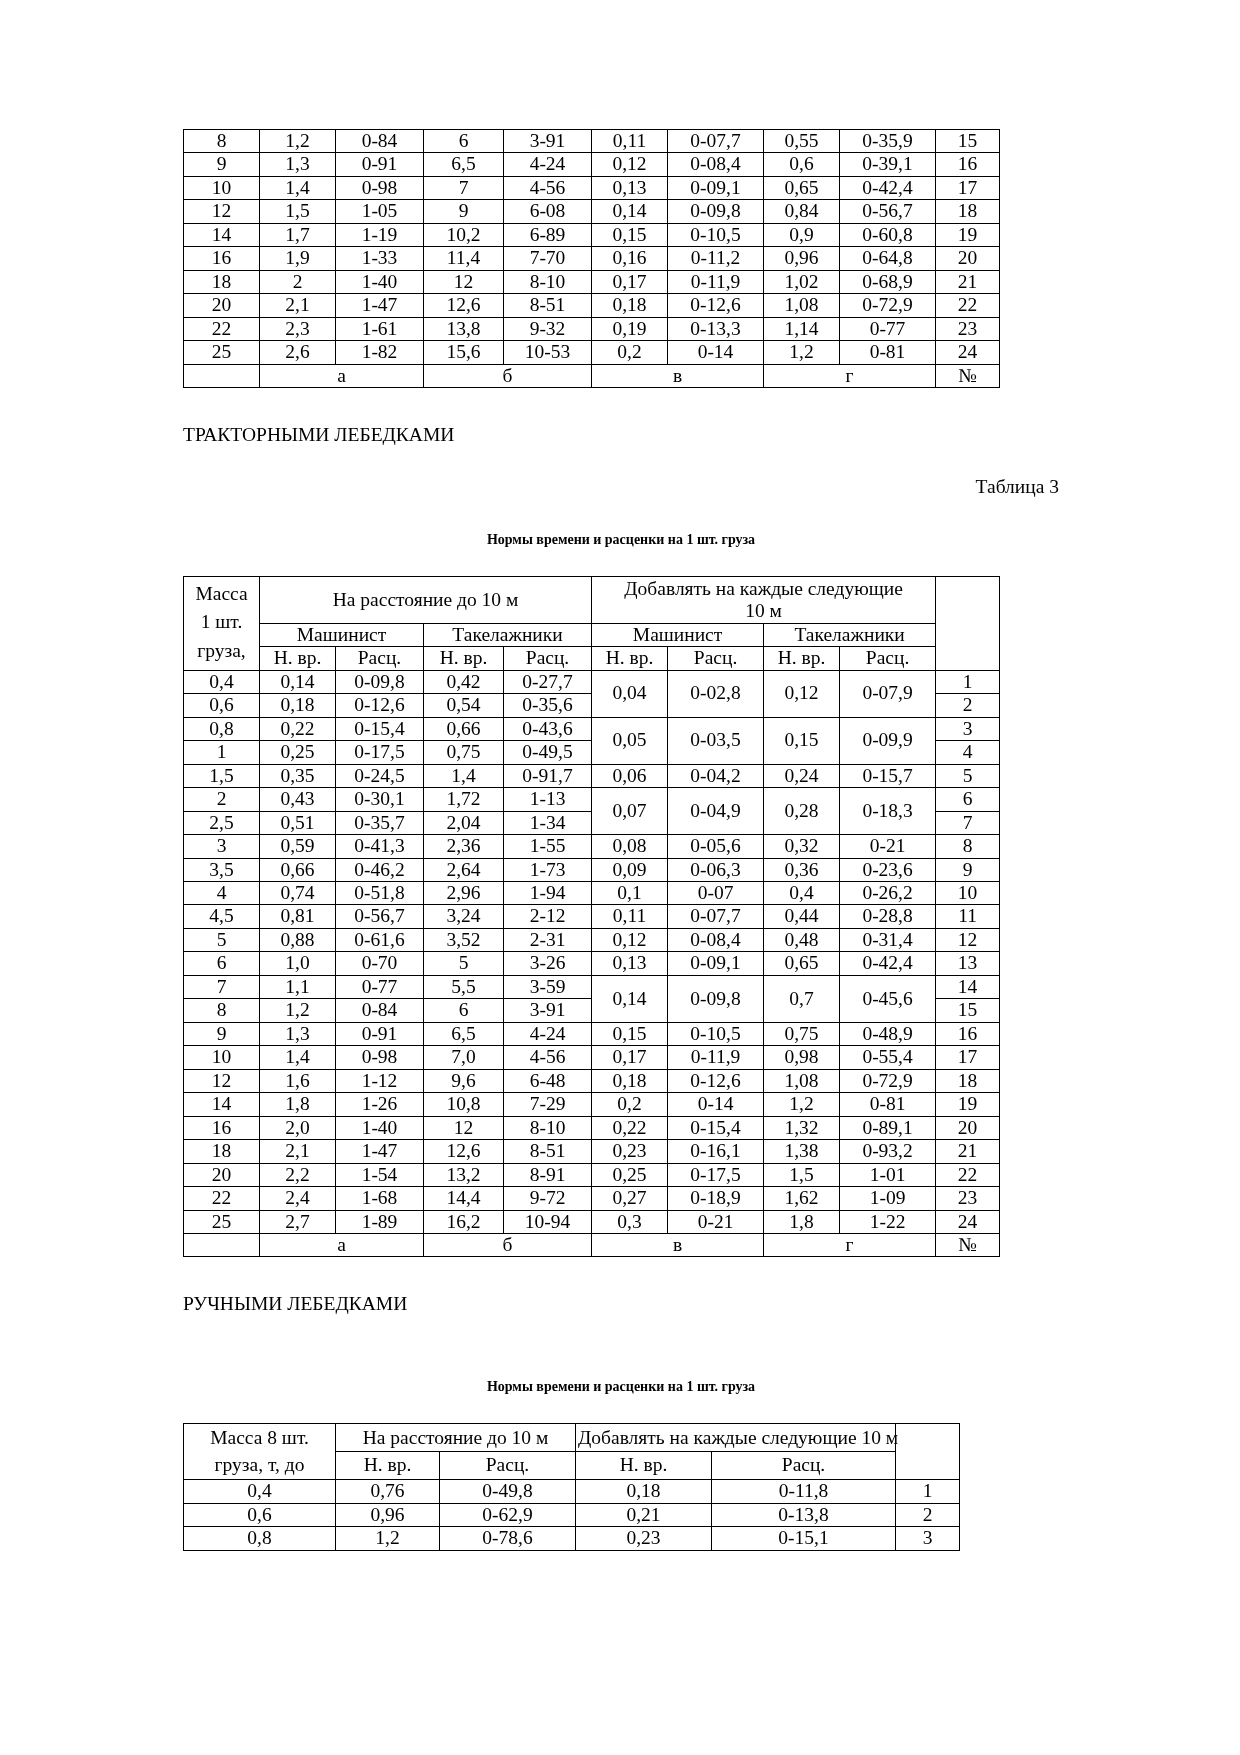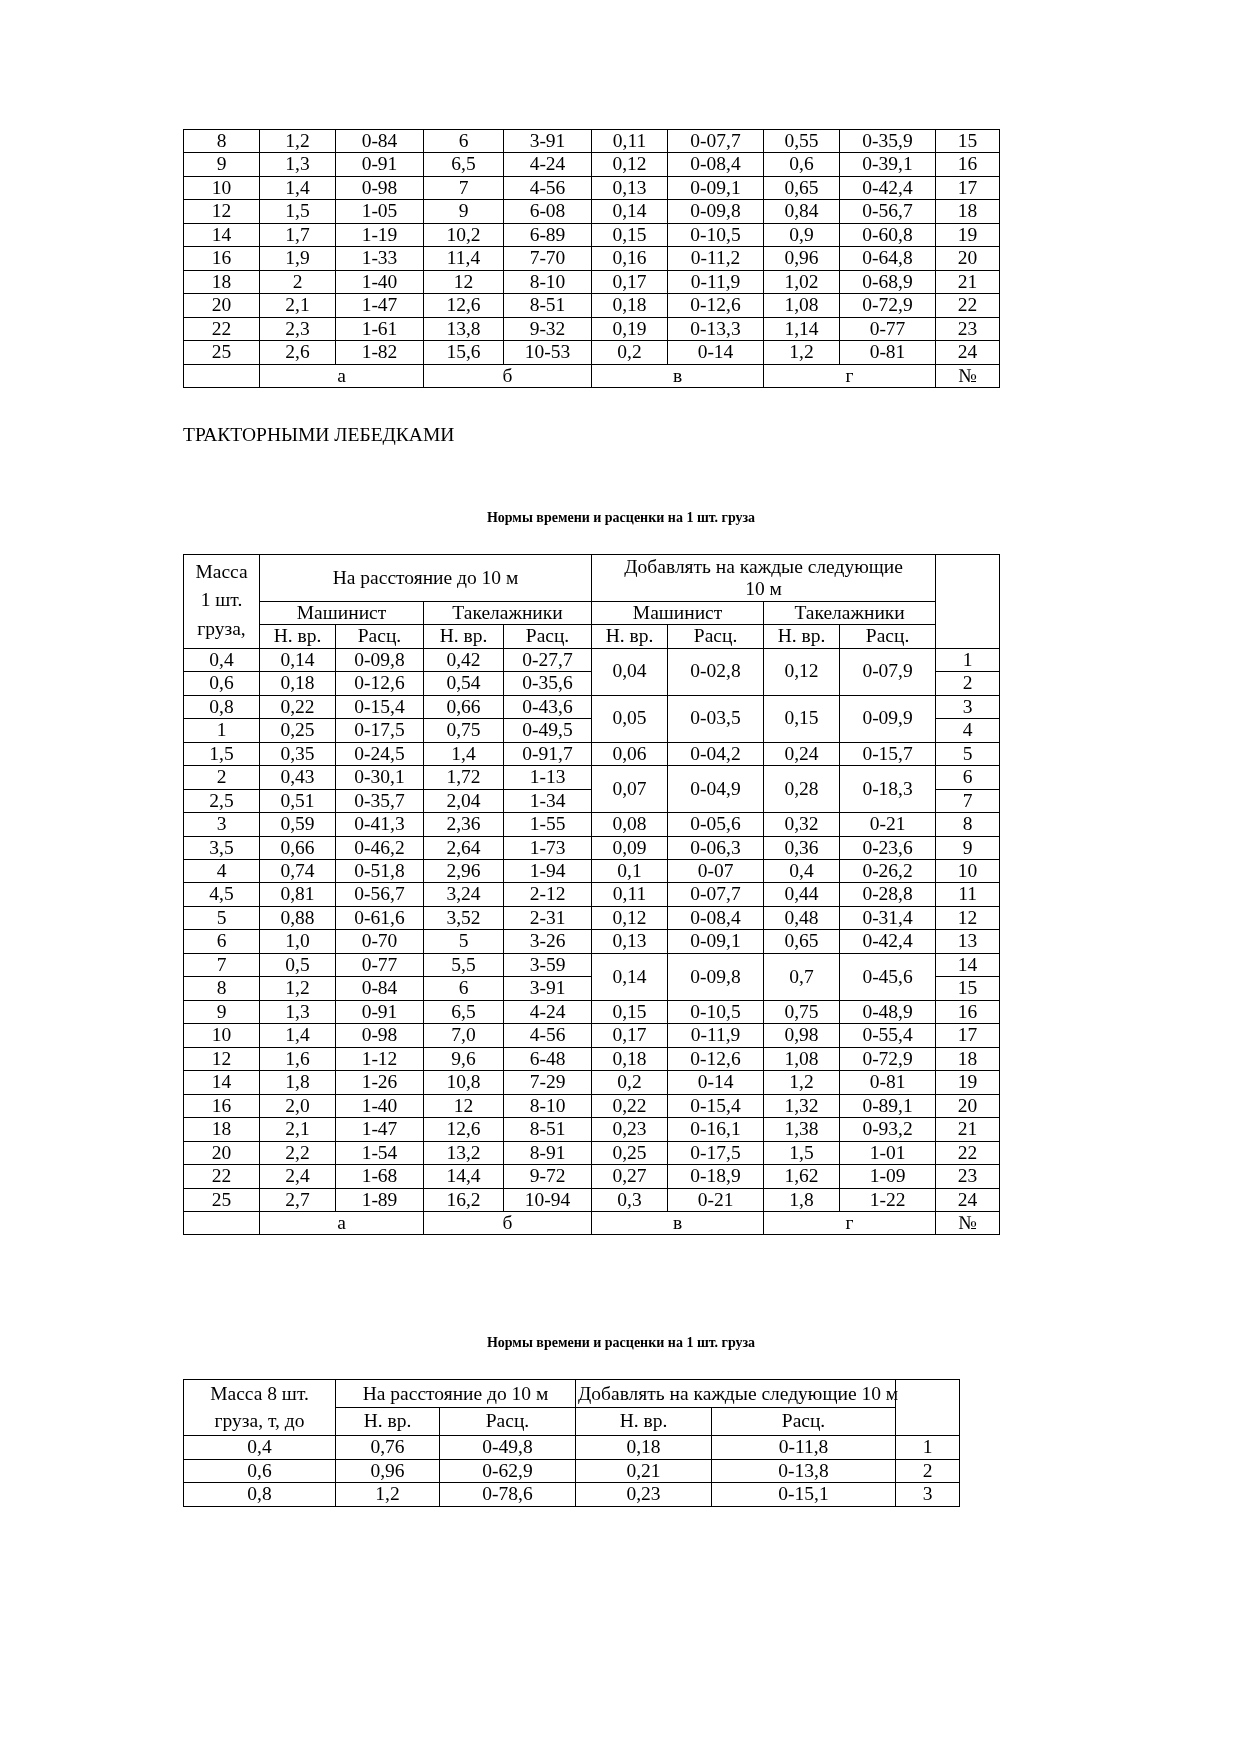--- a/index.html
+++ b/index.html
@@ -228,20 +228,21 @@
         <td colspan="2">в</td>
         <td colspan="2">г</td>
         <td>№</td>
       </tr>
     </tbody>
       </table>
 
     <div class="sp-a"></div>
     <div class="caption-center">ТРАКТОРНЫМИ ЛЕБЕДКАМИ</div>
     <div class="sp-b"></div>
+    <div class="caption-right">Таблица 3</div>
     <div class="sp-c"></div>
     <div class="caption-bold">Нормы времени и расценки на 1 шт. груза</div>
     <div class="sp-d"></div>
 
     <table class="doc" id="table3">
       <colgroup>
         <col style="width:76px">
           <col style="width:76px">
           <col style="width:88px">
         <col style="width:80px">
@@ -423,21 +424,21 @@
             <td>5</td>
             <td class="b">3-26</td>
             <td>0,13</td>
             <td class="b">0-09,1</td>
             <td>0,65</td>
             <td class="b">0-42,4</td>
             <td>13</td>
           </tr>
           <tr>
             <td>7</td>
-            <td>0,5</td>
+            <td>1,1</td>
             <td class="b">0-77</td>
             <td>5,5</td>
             <td class="b">3-59</td>
             <td rowspan="2">0,14</td>
             <td class="b" rowspan="2">0-09,8</td>
             <td rowspan="2">0,7</td>
             <td class="b" rowspan="2">0-45,6</td>
             <td>14</td>
           </tr>
           <tr>
@@ -563,20 +564,21 @@
         <td colspan="2">а</td>
         <td colspan="2">б</td>
         <td colspan="2">в</td>
         <td colspan="2">г</td>
         <td>№</td>
       </tr>
     </tbody>
       </table>
 
     <div class="sp-a"></div>
+    <div class="caption-center">РУЧНЫМИ ЛЕБЕДКАМИ</div>
     <div class="sp-b"></div>
     <div class="sp-c"></div>
     <div class="caption-bold">Нормы времени и расценки на 1 шт. груза</div>
     <div class="sp-d"></div>
 
     <table class="doc" id="table4">
       <colgroup>
         <col style="width:152px">
           <col style="width:104px">
           <col style="width:136px">

